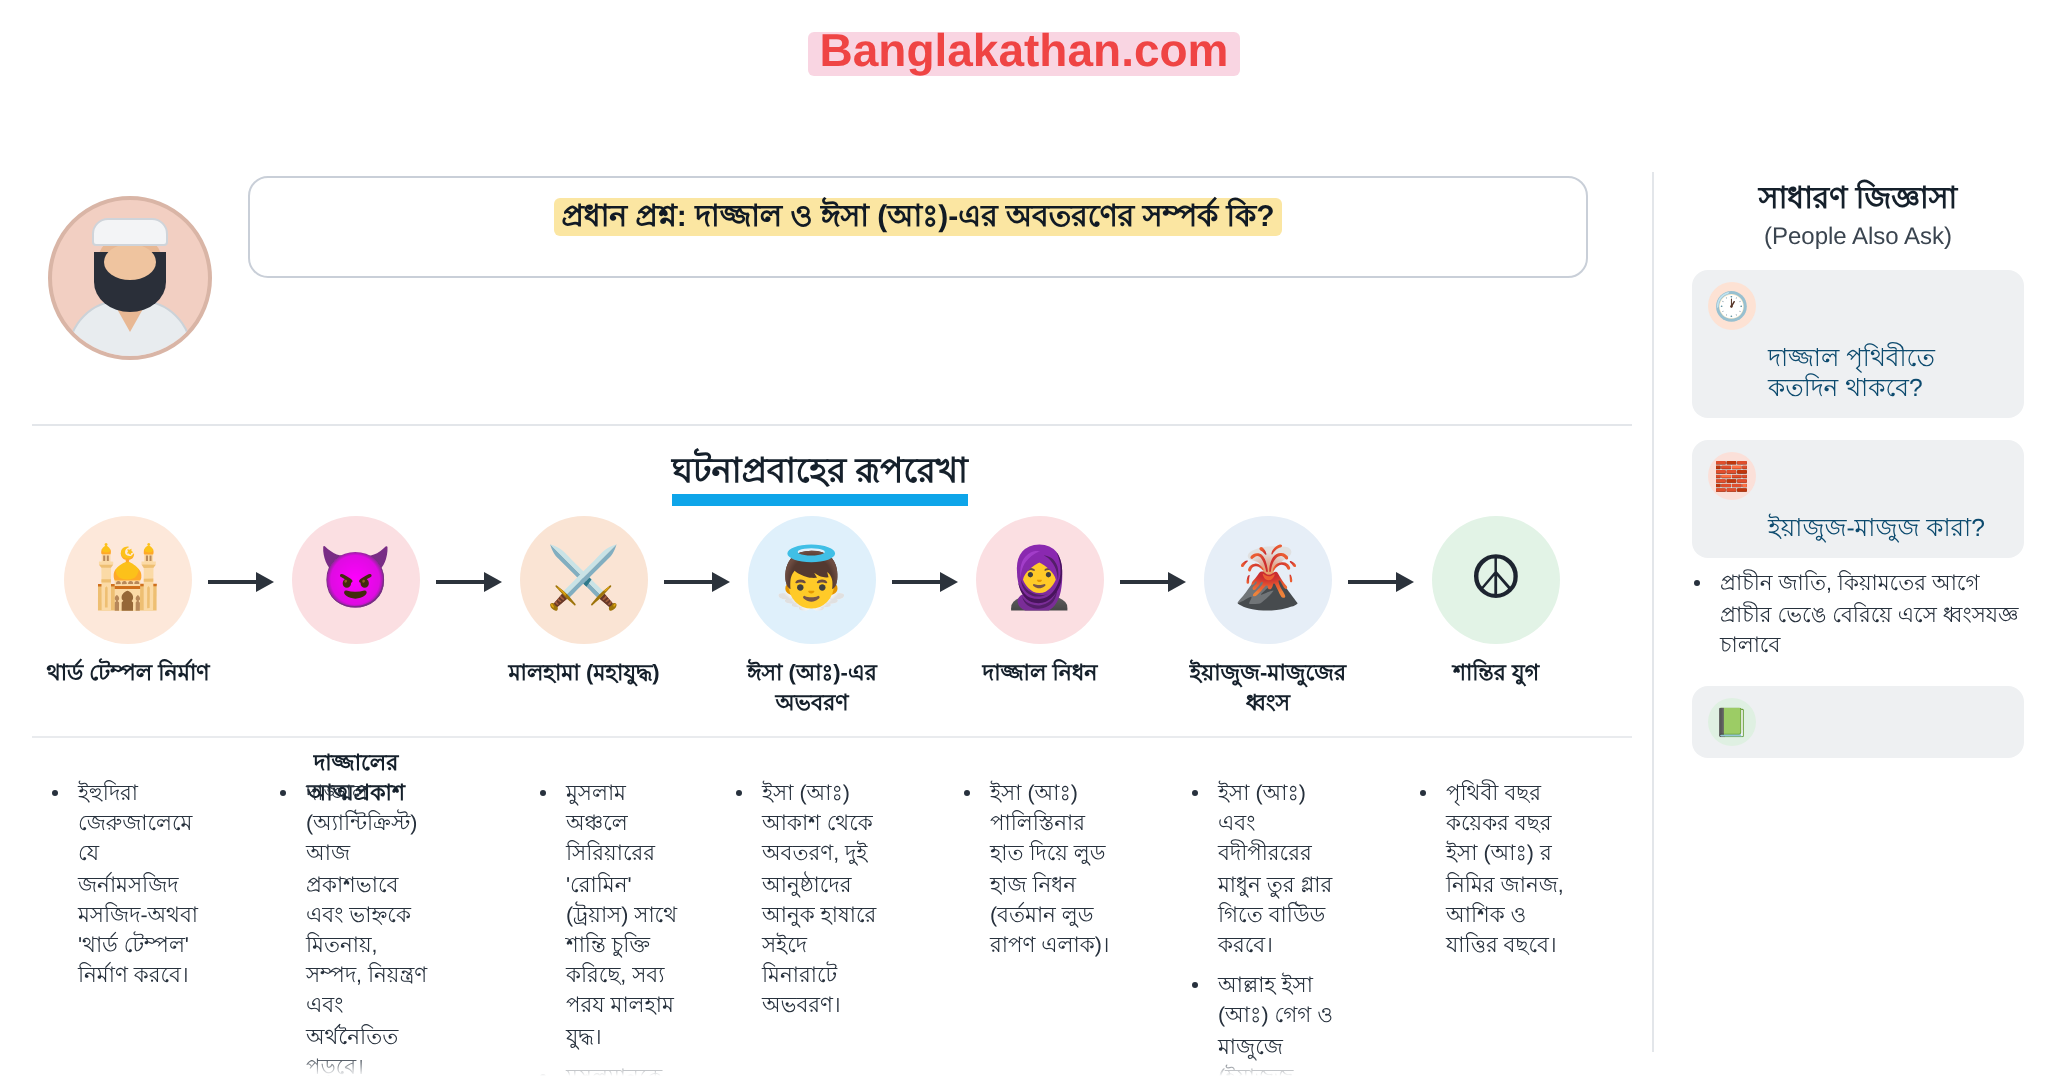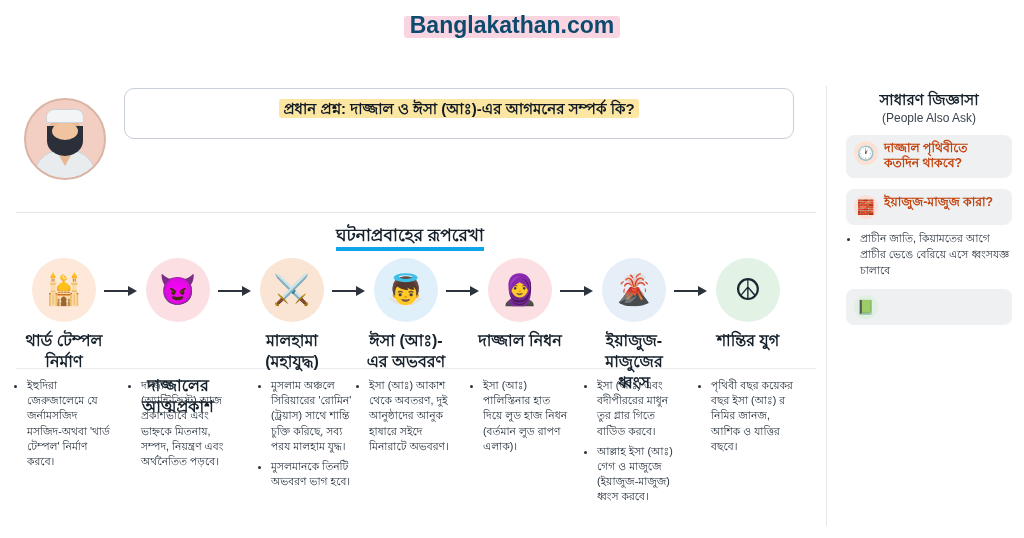--- a/index.html
+++ b/index.html
@@ -19,21 +19,21 @@
     position:absolute; left:0; top:8px; width:1024px;
     text-align:center;
   }
   .header .title {
     font-size:21px; font-weight:bold; color:#15202b;
     line-height:1.35;
     padding:0 40px;
   }
   .header .brand {
     margin-top:4px;
-    font-size:23px; font-weight:bold; color:#0c4a6e;
+    font-size:23px; font-weight:bold; color:#ef4444;
     display:inline-block;
     position:relative;
   }
   .header .brand .hl {
     position:absolute; left:-6px; right:-6px; top:4px; bottom:1px;
     background:#f7c7d8; opacity:.75; border-radius:3px; z-index:0;
   }
   .header .brand span.txt { position:relative; z-index:1; }
 
   
@@ -64,21 +64,21 @@
   .qbox .qtitle .hl { background:#fbe6a2; padding:1px 4px; border-radius:3px; }
   .qbox .qbody {
     font-size:13.5px; line-height:1.62; color:#24303d; text-align:justify;
   }
 
   
   .flow-title {
     position:absolute; left:0; top:222px; width:820px;
     text-align:center; font-size:17px; font-weight:bold; color:#15202b;
   }
-  .flow-title .u { border-bottom:4px solid #0ea5e9; padding-bottom:2px; }
+  .flow-title .u { border-bottom:6px solid #0ea5e9; padding-bottom:2px; }
 
   .flow {
     position:absolute; left:14px; top:258px; width:806px; height:100px;
   }
   .node {
     position:absolute; top:0; width:64px; text-align:center;
   }
   .circle {
     width:64px;height:64px;border-radius:50%;
     display:flex;align-items:center;justify-content:center;
@@ -91,29 +91,29 @@
     content:""; position:absolute; left:0; top:4px; width:26px;height:1.6px;background:#2c333c;
   }
   .arrow:after{
     content:""; position:absolute; left:24px; top:0; width:0;height:0;
     border-left:9px solid #2c333c; border-top:5px solid transparent; border-bottom:5px solid transparent;
   }
 
   .labels { position:absolute; left:14px; top:330px; width:806px; }
   .lab {
     position:absolute; top:0; width:92px; text-align:center;
-    font-size:16px; font-weight:bold; line-height:1.32; color:#15202b;
+    font-size:11px; font-weight:bold; line-height:1.32; color:#15202b;
   }
 
   .cols { position:absolute; left:14px; top:378px; width:806px; }
   .col {
     position:absolute; top:0; width:96px;
     font-size:10.7px; line-height:1.42; color:#27313d;
   }
-  .col ul { margin:0; padding-left:11px; }
+  .col ul { margin:12px; padding-left:11px; }
   .col li { margin-bottom:5px; }
 
   .divider {
     position:absolute; left:16px; top:212px; width:800px; height:1px; background:#e3e6ea;
   }
   .divider2 {
     position:absolute; left:16px; top:368px; width:800px; height:1px; background:#e9ebee;
   }
   .vrule {
     position:absolute; left:826px; top:86px; width:1px; height:440px; background:#e3e6ea;
@@ -130,21 +130,21 @@
   .faq { margin-bottom:11px; }
   .faq .q {
     background:#eef0f2; border-radius:8px; padding:6px 8px;
     display:flex; align-items:flex-start; gap:6px;
   }
   .faq .q .ic {
     width:24px;height:24px;border-radius:50%;
     display:flex;align-items:center;justify-content:center;
     font-size:14px; flex:0 0 24px;
   }
-  .faq .q .qt { font-size:12.3px; font-weight:bold; color:#c2410c; line-height:1.3; }
+  .faq .q .qt { font-size:12.3px; font-weight:normal; color:#0c4a6e; line-height:1.3;margin-top:31px; }
   .faq ul { margin:6px 0 0 0; padding-left:14px; }
   .faq li { font-size:10.7px; line-height:1.45; color:#27313d; }
 
   .bottomfade { position:absolute; left:0; bottom:0; width:1024px; height:10px; background:linear-gradient(to bottom, rgba(255,255,255,0), #fff); }
 </style>
 </head>
 <body>
 
 <div class="page">
 
@@ -159,21 +159,21 @@
     <div class="body"></div>
     <div class="collar"></div>
     <div class="head"></div>
     <div class="beard"></div>
     <div class="face"></div>
     <div class="cap"></div>
   </div>
 
   <div class="qbox">
     <div class="qtitle">
-      <span class="hl">প্রধান প্রশ্ন: দাজ্জাল ও ঈসা (আঃ)-এর আগমনের সম্পর্ক কি?</span>
+      <span class="hl">প্রধান প্রশ্ন: দাজ্জাল ও ঈসা (আঃ)-এর অবতরণের সম্পর্ক কি?</span>
     </div>
   </div>
 
   <div class="divider"></div>
   <div class="vrule"></div>
   <div class="divider2"></div>
 
   <div class="flow-title">
     <span class="u">ঘটনাপ্রবাহের রূপরেখা</span>
   </div>

